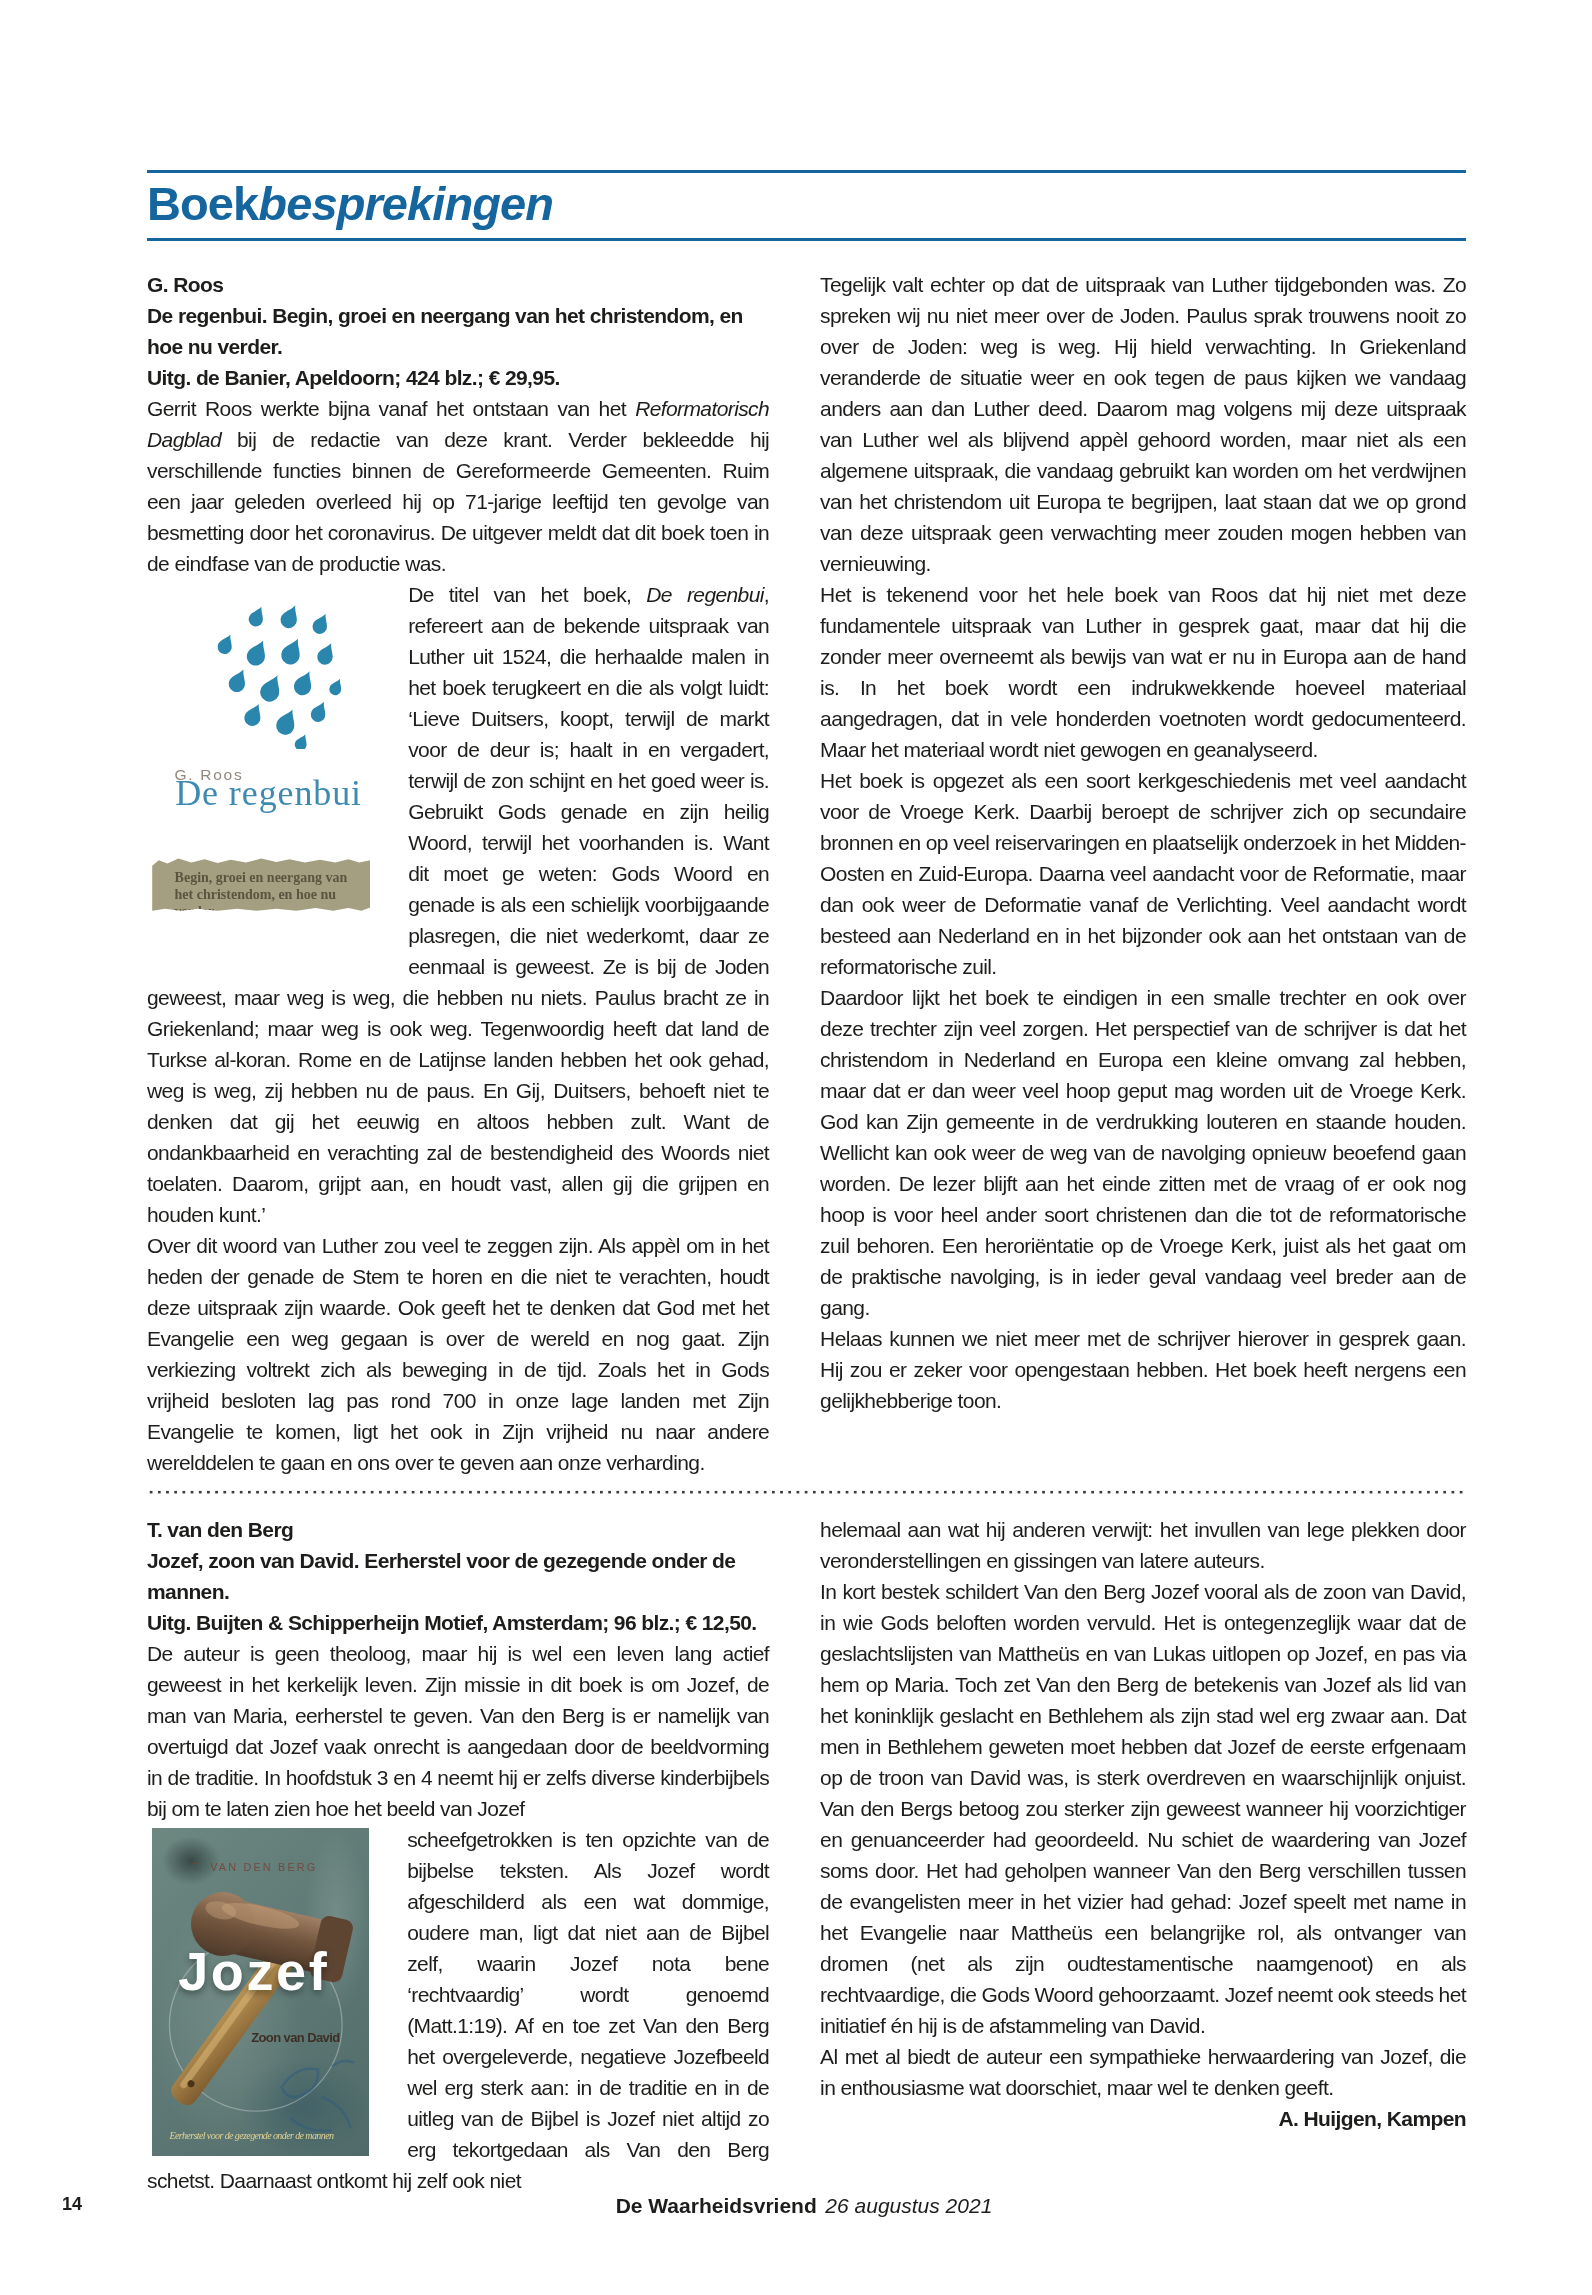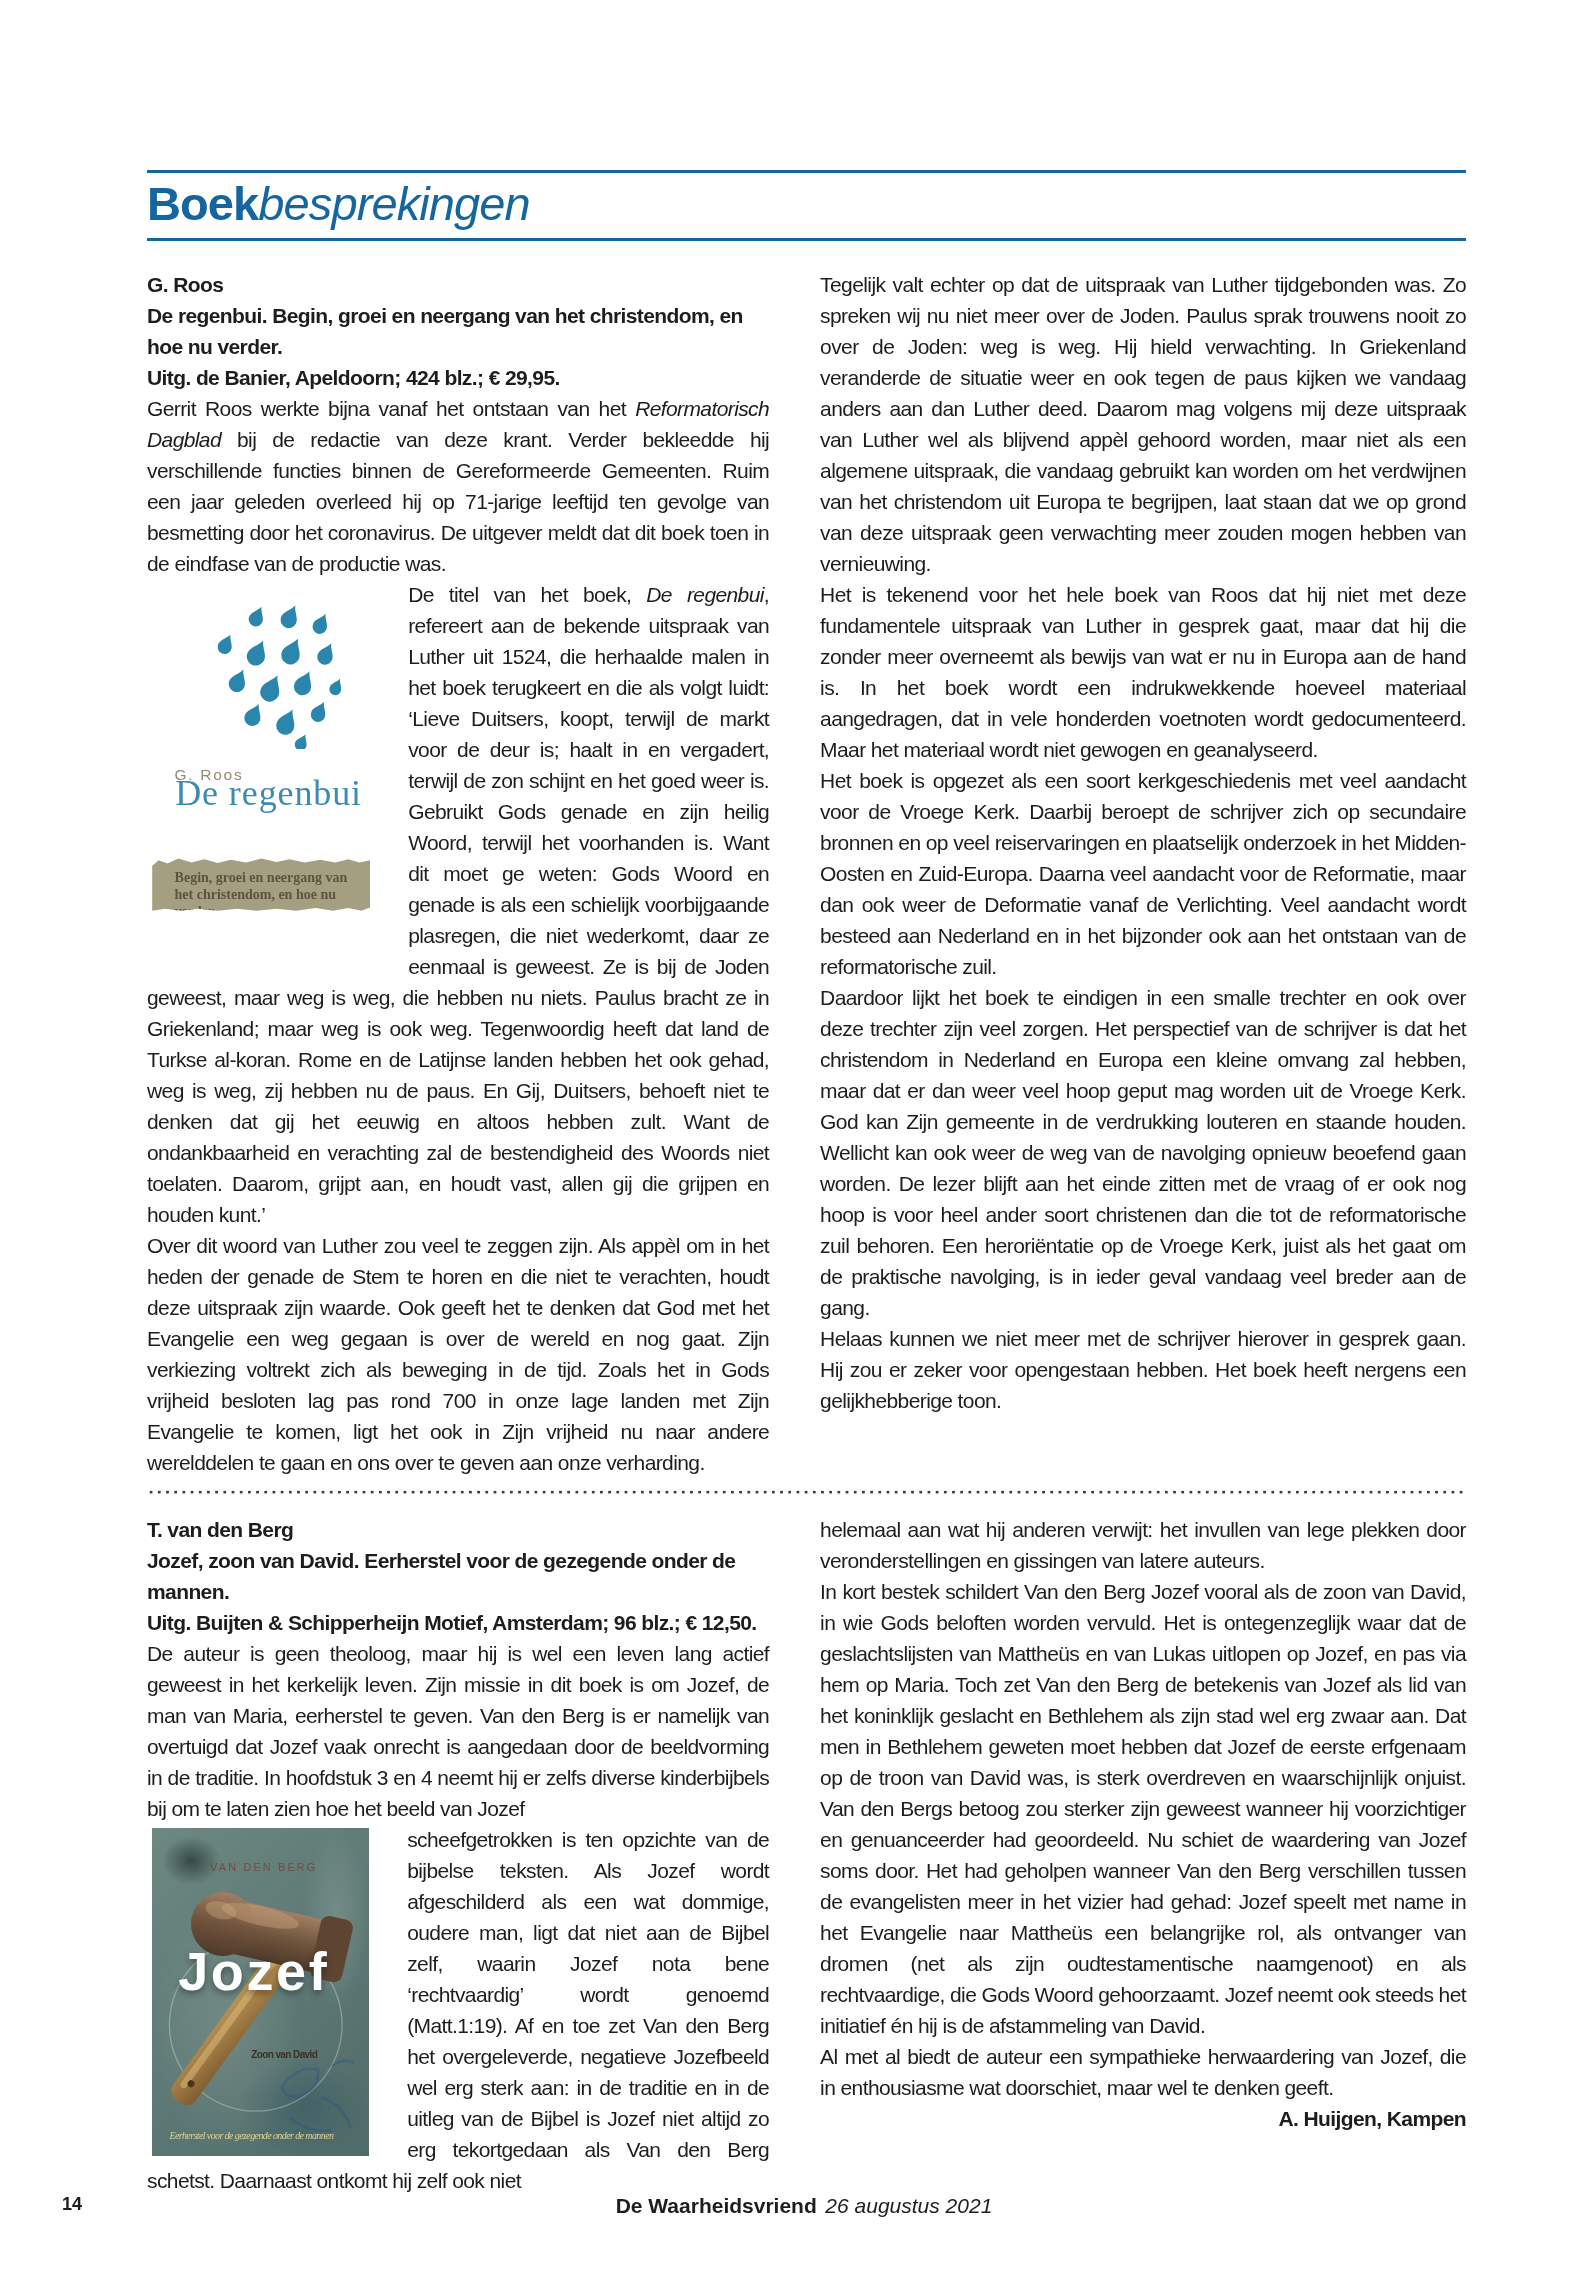--- a/index.html
+++ b/index.html
@@ -4,21 +4,21 @@
 <style>
   html,body{margin:0;padding:0;}
   body{
     width:1592px;height:2295px;position:relative;background:#ffffff;
     font-family:"Liberation Sans",sans-serif;color:#1d1d1b;overflow:hidden;
   }
   .content{position:absolute;left:147px;top:170px;width:1319px;}
   
   .masthead{border-top:3.5px solid #15659f;border-bottom:3.5px solid #15659f;padding:6px 0 9.5px;}
   .masthead h1{margin:0;font-size:47px;line-height:1.05;color:#15659f;letter-spacing:-0.9px;font-weight:700;}
-  .masthead .it{font-style:italic;font-weight:400;}
+  .masthead .it{font-style:italic;font-weight:700;}
   
   .row{display:flex;gap:51px;margin-top:28.5px;align-items:flex-start;}
   .col-l{width:628px;}
   .col-r{width:652px;}
   .body-text, .body-text p{font-size:21px;line-height:31px;letter-spacing:-0.6px;}
   p{margin:0;text-align:justify;}
   .review-head{font-weight:700;text-align:left;}
   .sig{text-align:right;font-weight:700;}
   .divider{margin:12px 0 19px;height:4.3px;
     background:radial-gradient(circle,#3a3a38 1.5px,rgba(0,0,0,0) 1.6px) left center / 8.2px 4.3px repeat-x;}
@@ -35,21 +35,21 @@
   .cover2{float:left;width:217px;height:328px;margin:4.3px 38px 7px 5.2px;position:relative;overflow:hidden;
     background:
       radial-gradient(closest-side at 18% 10%,rgba(15,25,25,.55),rgba(0,0,0,0) 75%),
       radial-gradient(closest-side at 85% 28%,rgba(195,205,195,.22),rgba(0,0,0,0)),
       radial-gradient(closest-side at 70% 85%,rgba(25,65,90,.30),rgba(0,0,0,0)),
       radial-gradient(closest-side at 35% 60%,rgba(220,225,215,.15),rgba(0,0,0,0)),
       linear-gradient(135deg,#6d8881,#5d7874 55%,#4f6a68);}
   .cover2 svg{position:absolute;left:0;top:0;}
   .c2-author{position:absolute;left:40px;top:24px;font-size:10.8px;letter-spacing:2.2px;color:#76453a;text-transform:uppercase;opacity:.9;}
   .c2-title{position:absolute;left:26px;top:128px;font-family:Liberation Sans, sans-serif;font-weight:700;font-size:54px;color:#ffffff;letter-spacing:2.6px;text-shadow:0 2.6px 7px rgba(0,0,0,.4);}
-  .c2-subtitle{position:absolute;left:99px;top:211px;font-size:10px;font-weight:700;color:#3e2f26;}
+  .c2-subtitle{position:absolute;left:99px;top:194px;font-size:13px;font-weight:700;color:#3e2f26;}
   .c2-tagline{position:absolute;left:17.3px;top:292px;font-family:"Liberation Serif",serif;font-style:italic;font-size:10px;color:#e3d395;white-space:nowrap;}
   
   .footer-page{position:absolute;left:62px;top:2194px;font-size:18px;font-weight:700;}
   .footer-center{position:absolute;left:8px;top:2194px;width:100%;text-align:center;font-size:21px;}
   .footer-center .mag{font-weight:700;}
   .footer-center .date{font-style:italic;margin-left:8.6px;font-weight:400;}
 </style>
 </head>
 <body>
 

